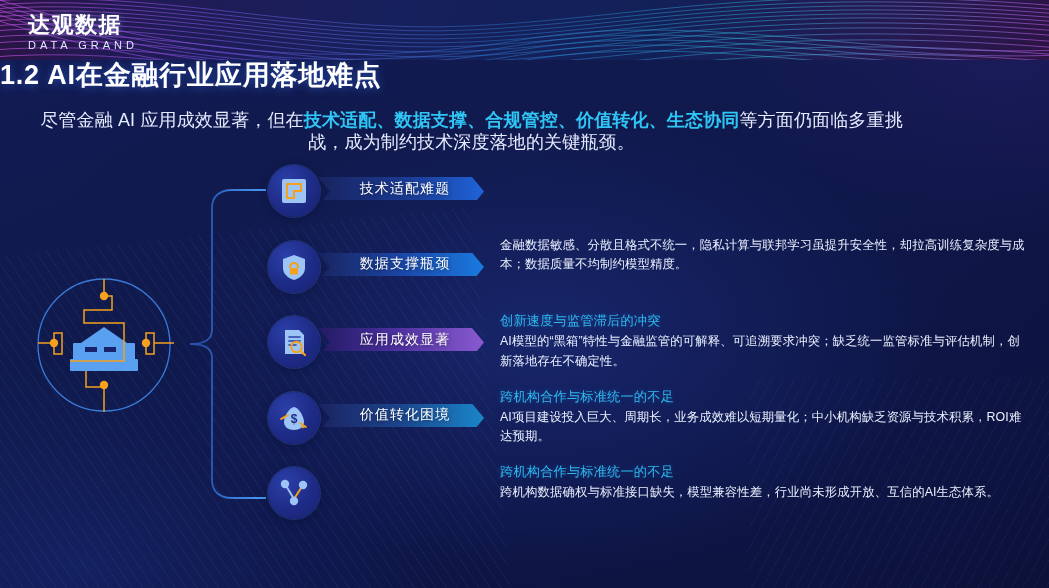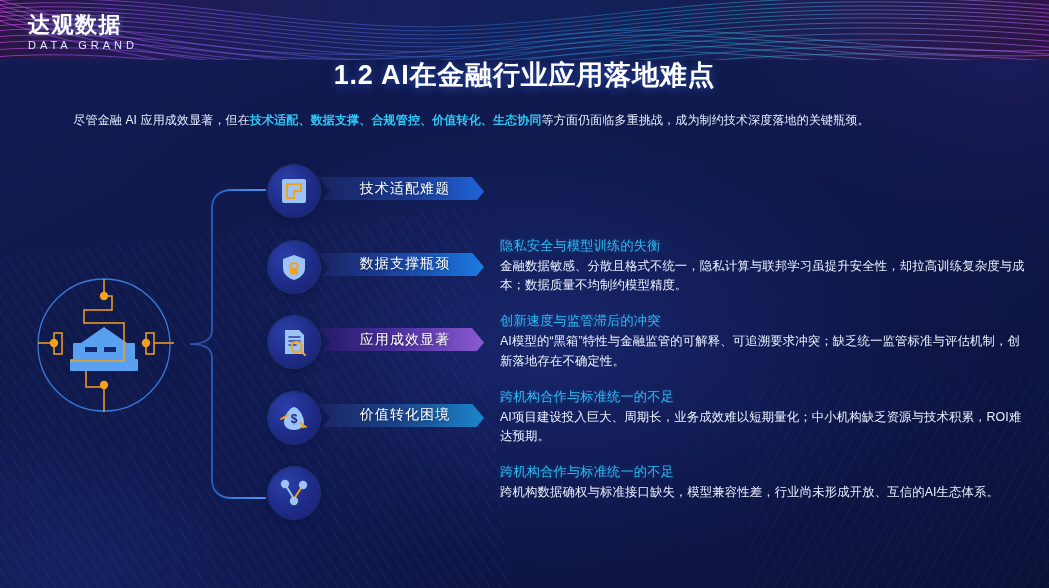--- a/index.html
+++ b/index.html
@@ -57,28 +57,27 @@
   }
   .tagline {
     position:absolute; right:26px; top:26px; z-index:4;
     font-size:13.5px; color:#dde6ff; letter-spacing:4.0px;
     text-shadow:0 0 6px rgba(120,170,255,.4);
   }
 
   
   .title {
     position:absolute; left:0; top:57px; width:1049px;
-    text-align:center;
     font-size:27px; font-weight:bold; color:#ffffff;
     letter-spacing:.8px;
     text-shadow:0 1px 10px rgba(60,120,255,.55);
   }
   .subtitle {
     position:absolute; left:0; top:109px; width:943px;
-    text-align:center; font-size:12px; color:#e6ecff;
+    text-align:center; font-size:18px; color:#e6ecff;
     line-height:22px; letter-spacing:.15px;
     padding:0 30px;
   }
   .subtitle .hl { color:#2fc6f5; font-weight:bold; }
 
   
   .circle-wrap { position:absolute; left:24px; top:265px; width:160px; height:160px; }
   .circle-wrap svg { display:block; }
 
   
@@ -243,21 +242,20 @@
           <path d="M15,3 L26,7 L26,16 C26,22 21,26 15,28 C9,26 4,22 4,16 L4,7 Z" fill="#9cc4f5"></path>
           <path d="M11,16 C11,12.7 12.8,11 15,11 C17.2,11 19,12.7 19,16" fill="none" stroke="#f5a11e" stroke-width="2.2"></path>
           <rect x="11" y="16" width="8" height="6.5" rx="1.2" fill="#f5a11e"></rect>
         </svg>
       </div>
       <div class="bar">
         <div class="shape" style="background: linear-gradient(90deg, rgb(25, 35, 95) 0%, rgb(27, 71, 168) 50%, rgb(26, 122, 224) 100%);"></div>
         <span class="lbl">数据支撑瓶颈</span>
       </div>
       <div class="txt">
-        <div class="h">隐私安全与模型训练的失衡</div>
         <div class="b">金融数据敏感、分散且格式不统一，隐私计算与联邦学习虽提升安全性，却拉高训练复杂度与成本；数据质量不均制约模型精度。</div>
       </div>
     </div>
 
     <div class="row">
       <div class="ico">
         <svg width="30" height="30" viewBox="0 0 30 30">
           <path d="M6,3 L20,3 L25,8 L25,27 L6,27 Z" fill="#9cc4f5"></path>
           <g stroke="#2b3fa8" stroke-width="1.6" stroke-linecap="round">
             <path d="M10,10 L21,10"></path>

